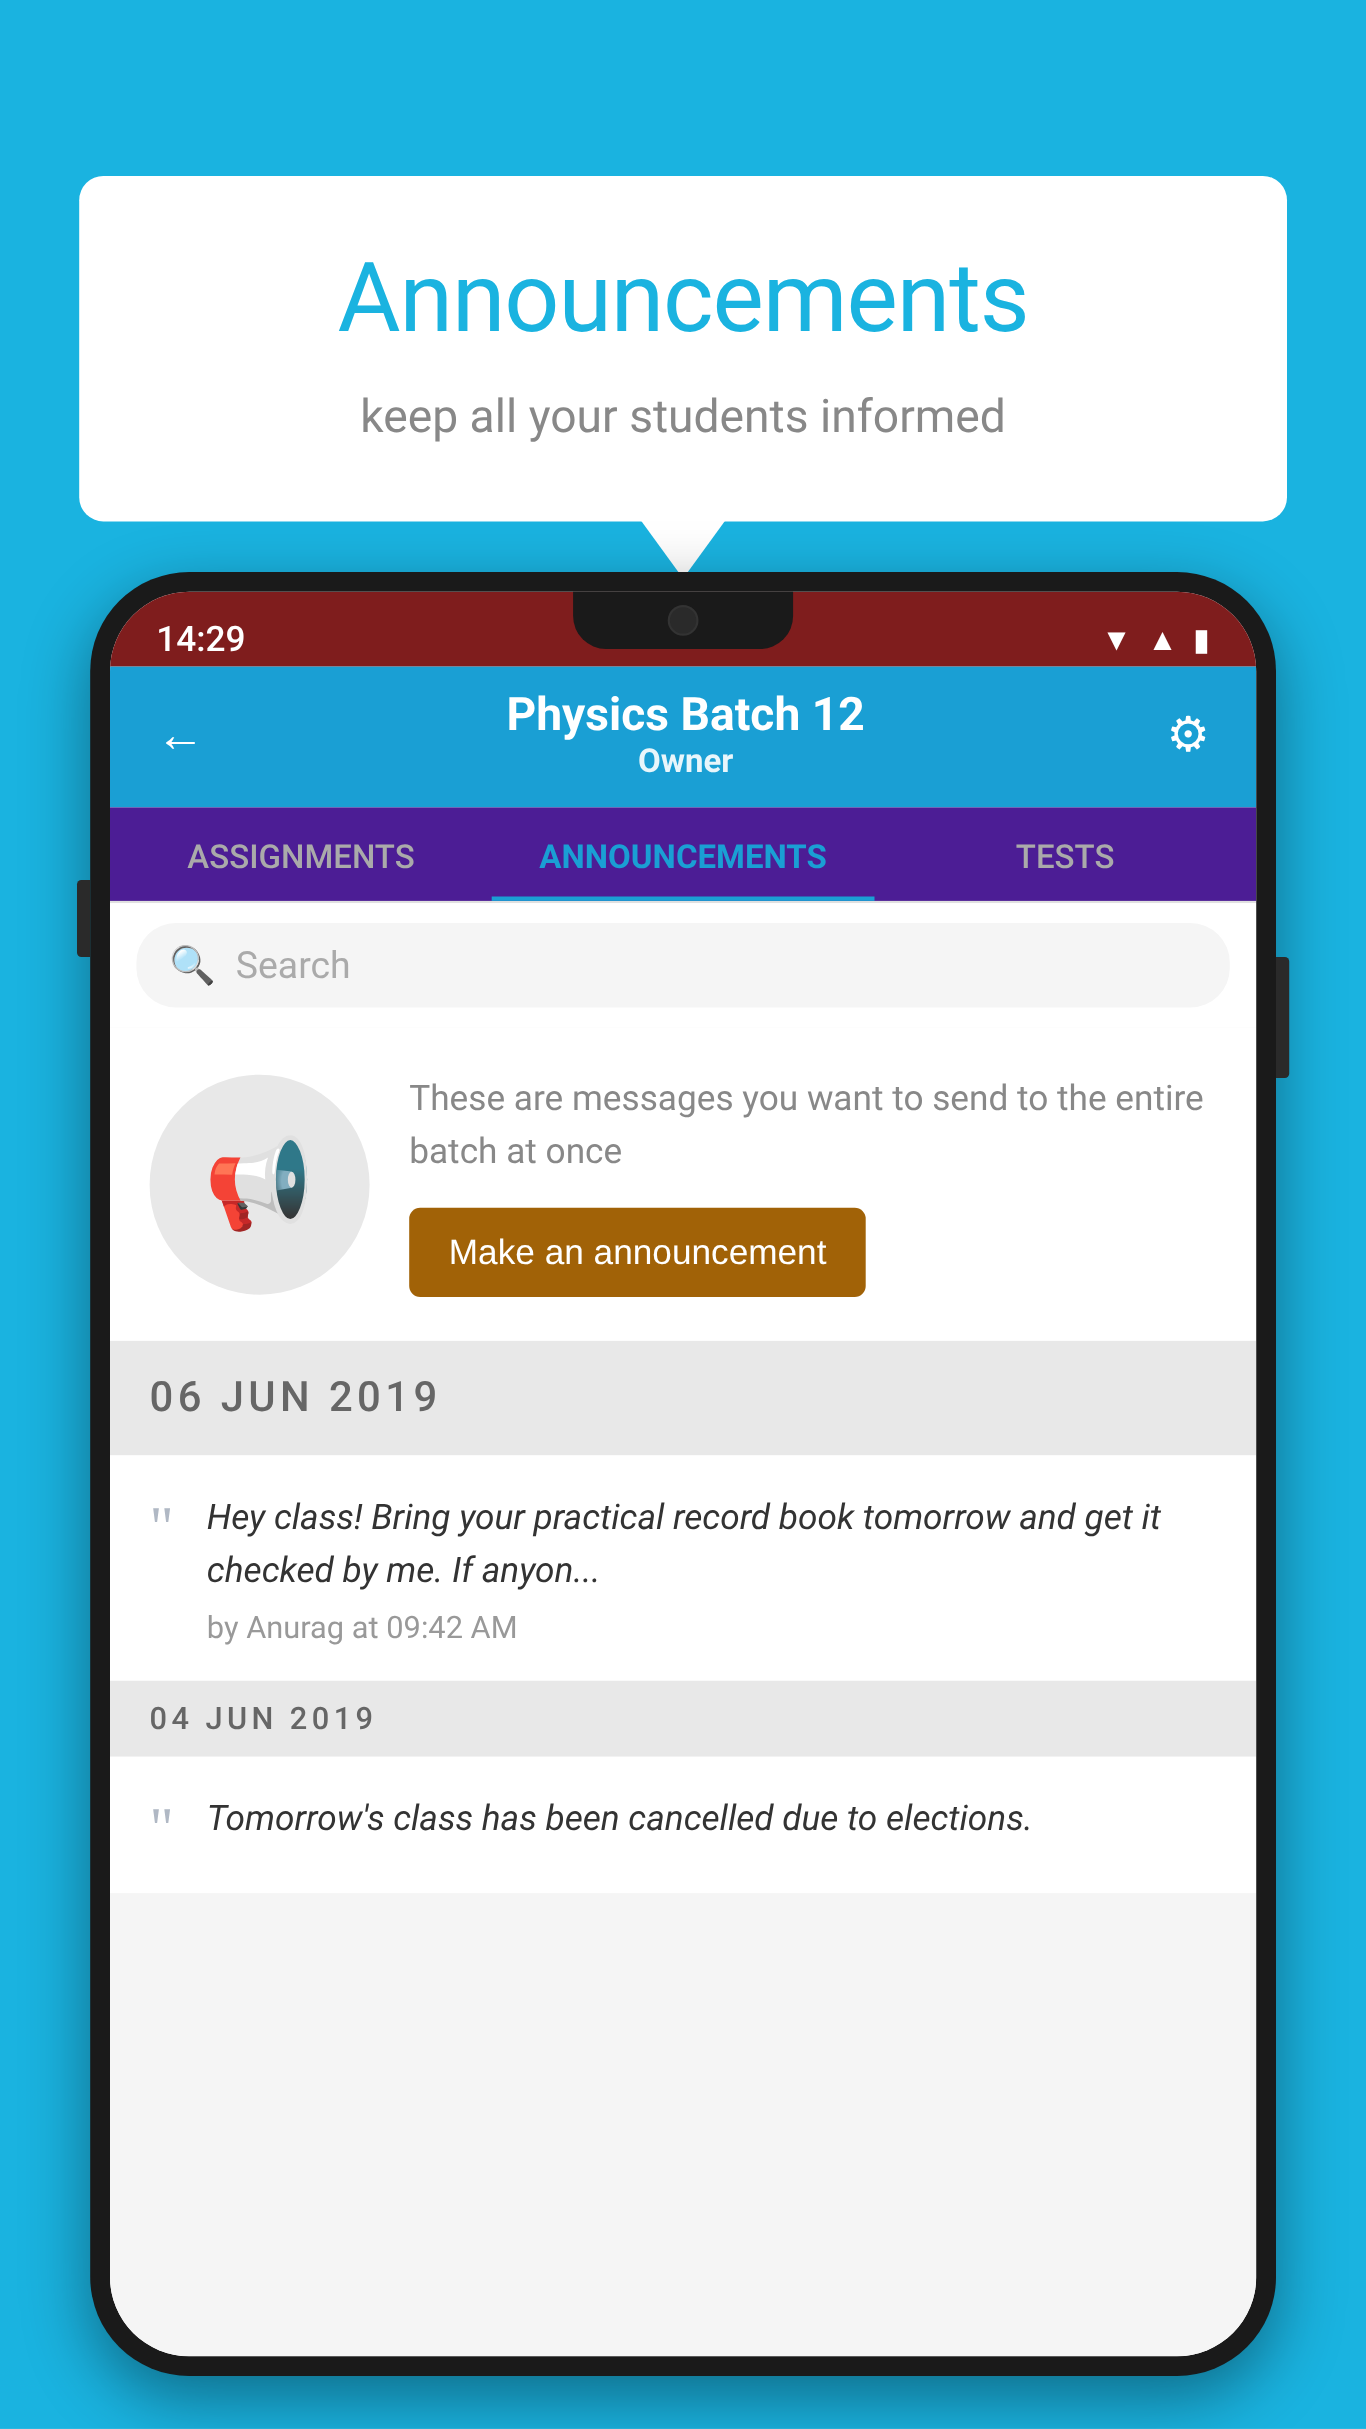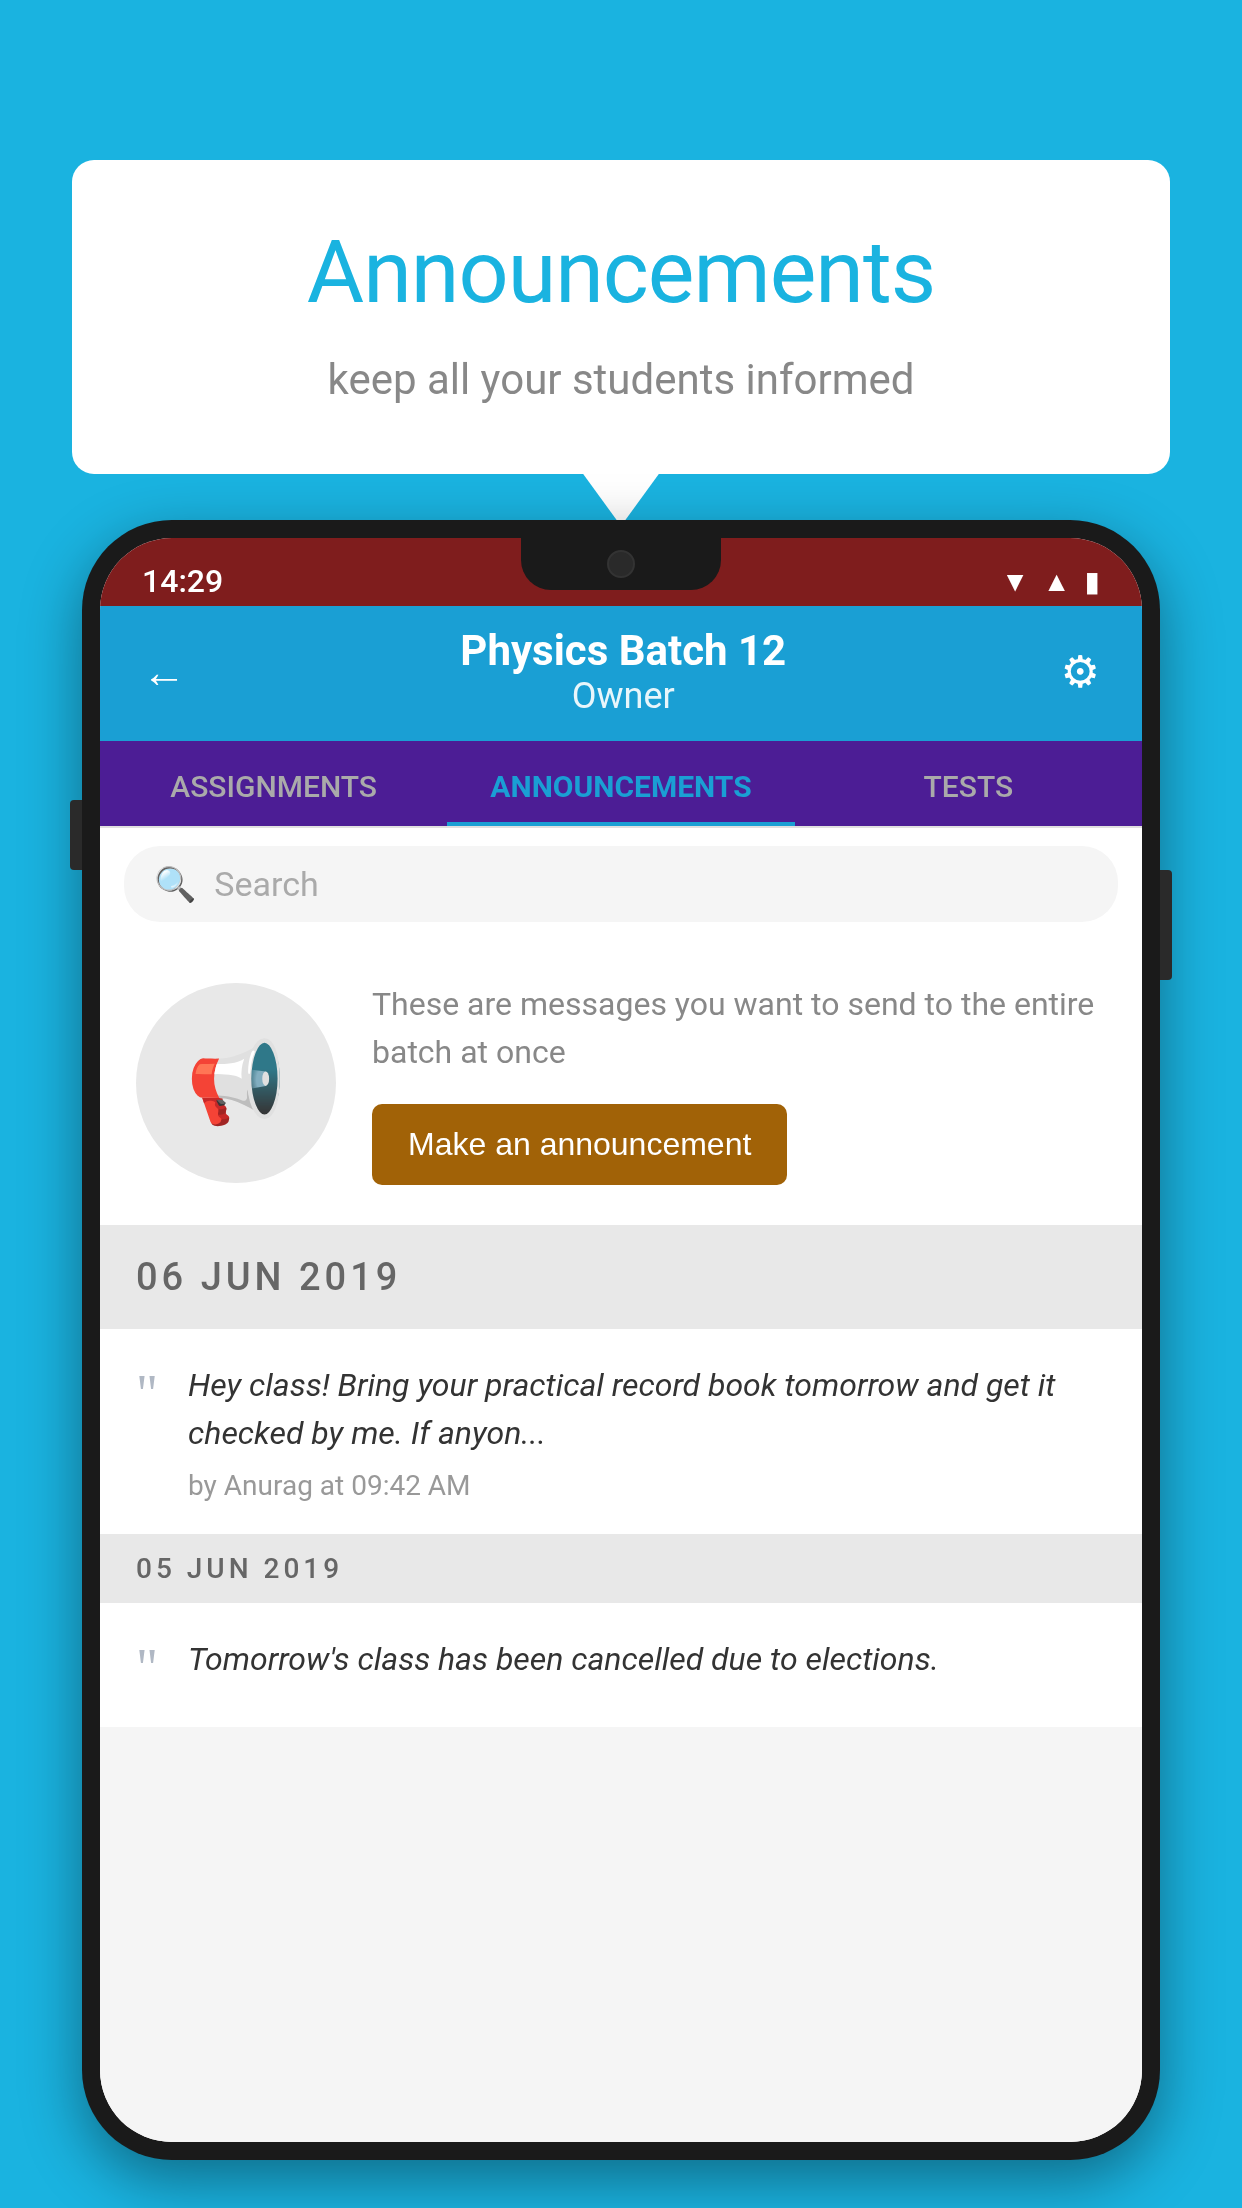--- a/index.html
+++ b/index.html
@@ -173,22 +173,22 @@
     }
 
     .header-title {
       color: white;
       font-size: 42px;
       font-weight: 700;
     }
 
     .header-subtitle {
       color: rgba(255,255,255,0.9);
-      font-size: 36px;
-      font-weight: 400;
+      font-size: 30px;
+      font-weight: 700;
     }
 
     .back-arrow {
       color: white;
       font-size: 44px;
       cursor: pointer;
     }
 
     .gear-icon {
       color: white;
@@ -450,21 +450,21 @@
         <div class="date-separator">06  JUN  2019</div>
 
         <div class="announcement-item">
           <div class="quote-icon">"</div>
           <div class="announcement-text-wrap">
             <div class="announcement-body">Hey class! Bring your practical record book tomorrow and get it checked by me. If anyon...</div>
             <div class="announcement-meta">by Anurag at 09:42 AM</div>
           </div>
         </div>
 
-        <div class="date-separator-2">05  JUN  2019</div>
+        <div class="date-separator-2">04  JUN  2019</div>
 
         <div class="announcement-item-2">
           <div class="quote-icon">"</div>
           <div class="announcement-text-wrap">
             <div class="announcement-body">Tomorrow's class has been cancelled due to elections.</div>
           </div>
         </div>
 
       </div>
     </div>

